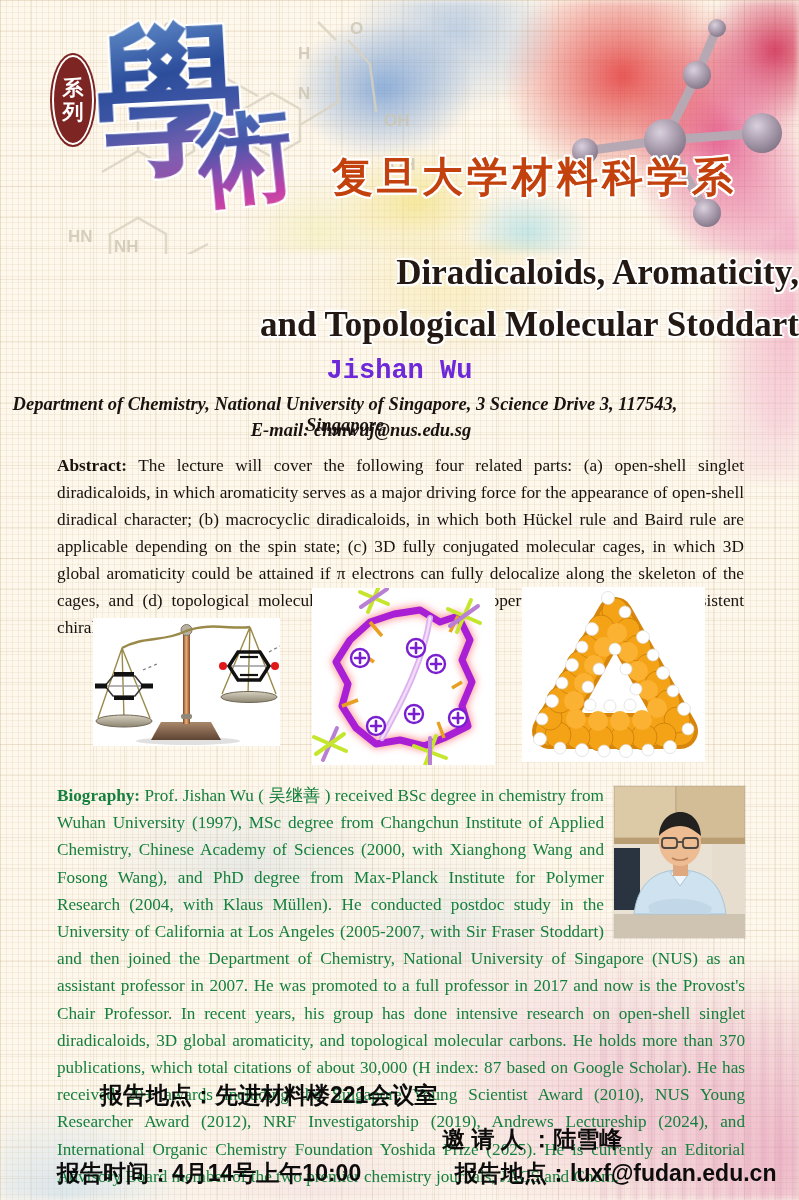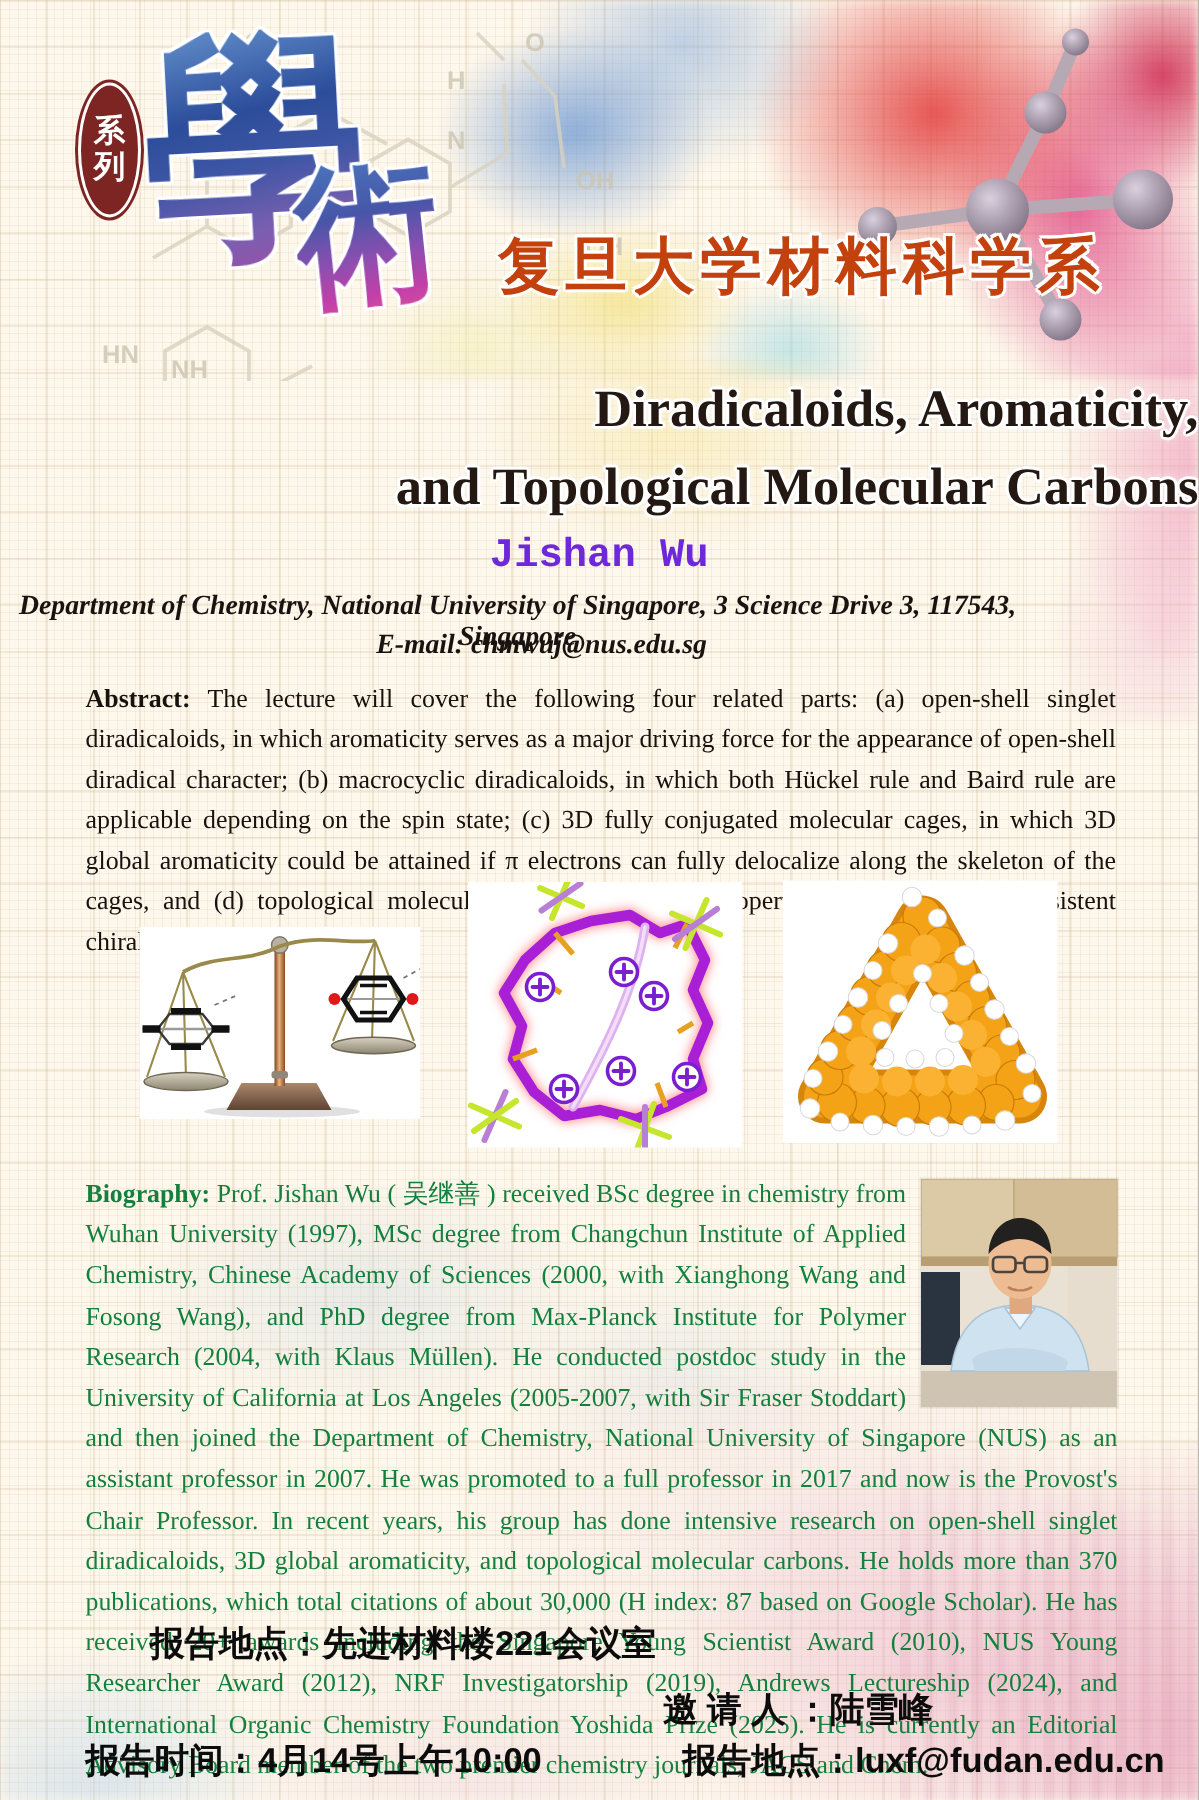--- a/index.html
+++ b/index.html
@@ -182,21 +182,21 @@
   <div class="abs badge">
     <span>系</span>
     <span>列</span>
   </div>
   <div class="abs xue">學</div>
   <div class="abs shu">術</div>
   <div class="abs dept-cn outline-w">复旦大学材料科学系</div>
 
   <div class="abs title-block">
     <div>Diradicaloids, Aromaticity,</div>
-    <div>and Topological Molecular Carbons</div>
+    <div>and Topological Molecular Stoddart</div>
   </div>
   <div class="abs speaker">Jishan Wu</div>
   <div class="abs affil">Department of Chemistry, National University of Singapore, 3 Science Drive 3, 117543, Singapore</div>
   <div class="abs email">E-mail: chmwuj@nus.edu.sg</div>
 
   <div class="abs abstract"><b>Abstract:</b><span> The lecture will cover the following four related parts: (a) open-shell singlet diradicaloids, in which aromaticity serves as a major driving force for the appearance of open-shell diradical character; (b) macrocyclic diradicaloids, in which both Hückel rule and Baird rule are applicable depending on the spin state; (c) 3D fully conjugated molecular cages, in which 3D global aromaticity could be attained if π electrons can fully delocalize along the skeleton of the cages, and (d) topological molecular carbons with new properties (e.g. lasing and persistent chirality).</span></div>
 
   <div class="abs fig fig-balance">
     <svg width="187" height="128" viewBox="0 0 187 128">
       <defs>

